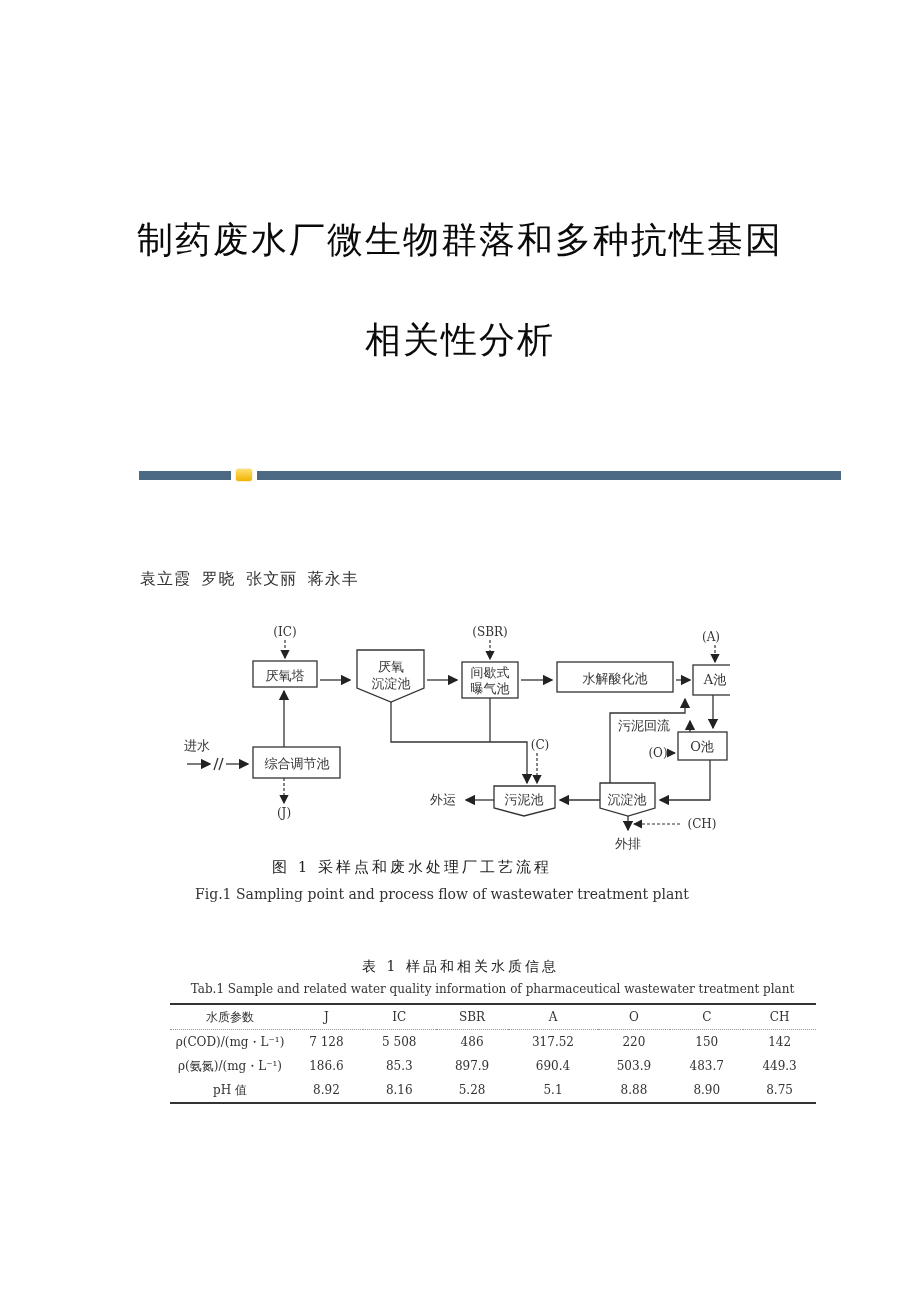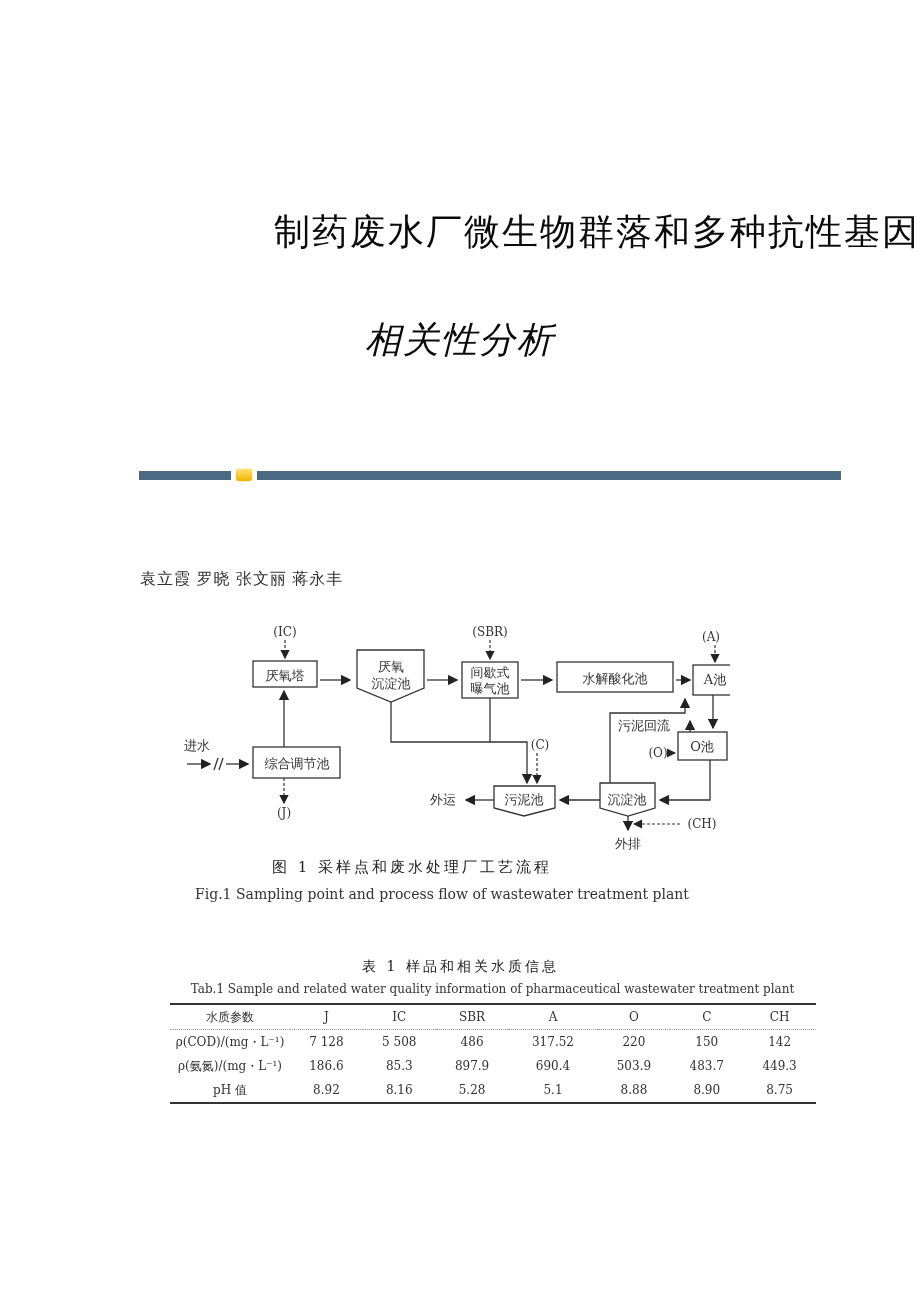--- a/index.html
+++ b/index.html
@@ -1,27 +1,27 @@
 <!DOCTYPE html>
 <html><head>
 <meta charset="utf-8">
 <style>
   html, body { margin: 0; padding: 0; background: #ffffff; }
   body { width: 920px; height: 1302px; position: relative; overflow: hidden;
          font-family: "DejaVu Serif", serif; color: #111; }
   .title { position: absolute; left: 0; width: 920px; text-align: center;
            font-family: "DejaVu Sans", sans-serif; font-size: 36px; letter-spacing: 2px; color: #0a0a0a; }
-  .title.l1 { top: 208px; left: 0; text-align: right; }
-  .title.l2 { top: 316px; font-style: italic; }
+  .title.l1 { top: 216px; left: 0; }
+  .title.l2 { top: 316px; }
   .rule { position: absolute; top: 471px; height: 9px; background: #4d6a84; }
   .rule.left { left: 139px; width: 92px; }
   .rule.right { left: 257px; width: 584px; }
   .rule-gem { position: absolute; left: 236px; top: 469px; width: 16px; height: 12px;
               background: linear-gradient(#ffe070, #f0b400); border-radius: 2px; box-shadow: 0 0 2px #e7c870; }
-  .authors { position: absolute; left: 140px; top: 569px; font-family: Liberation Sans, sans-serif;
+  .authors { position: absolute; left: 140px; top: 569px; font-family: Liberation Mono, monospace;
              font-size: 16px; color: #333; letter-spacing: 1px; }
   svg.flow { position: absolute; left: 170px; top: 618px; }
   svg.flow text { font-family: "DejaVu Serif", serif; fill: #333; }
   .cap-cn { position: absolute; top: 858px; left: 0; width: 824px; text-align: center;
             font-size: 15px; color: #222; letter-spacing: 3px; }
   .cap-en { position: absolute; top: 886px; left: 0; width: 884px; text-align: center;
             font-size: 14px; color: #333; }
   .tab-cn { position: absolute; top: 958px; left: 0; width: 985px; text-align: center;
             font-size: 14px; color: #222; letter-spacing: 3px; }
   .tab-en { position: absolute; top: 982px; left: 170px; width: 645px; text-align: center;

